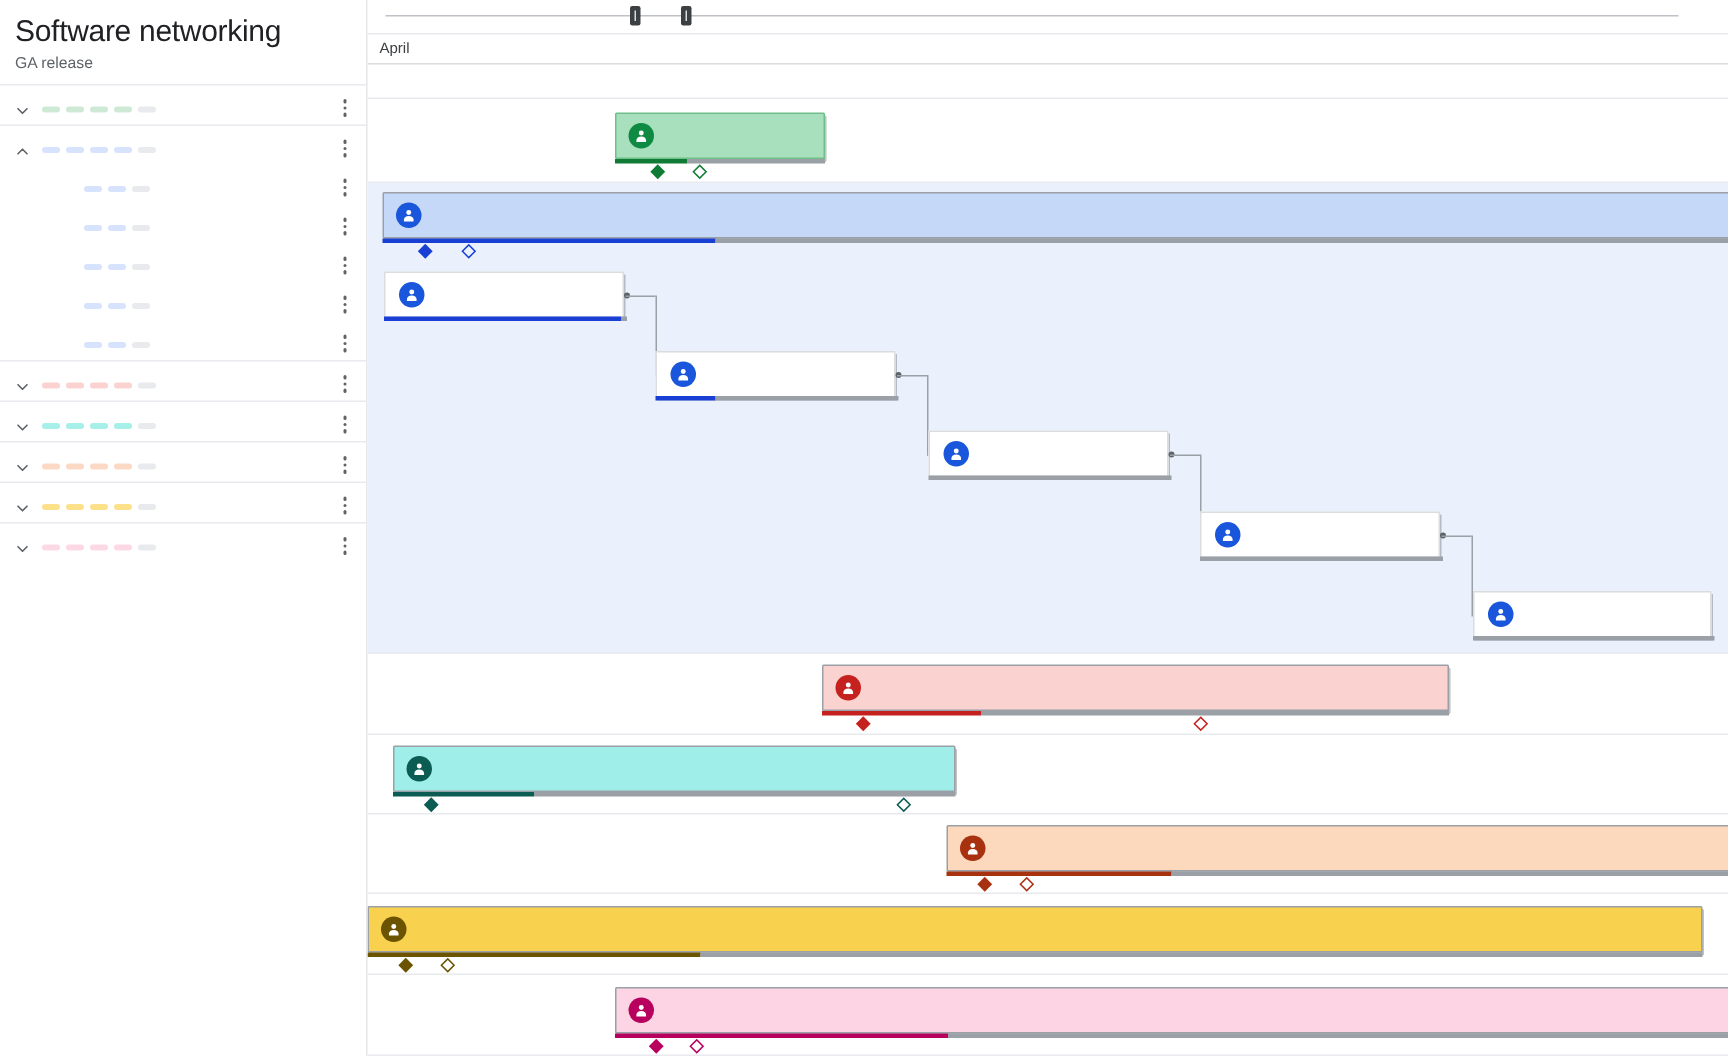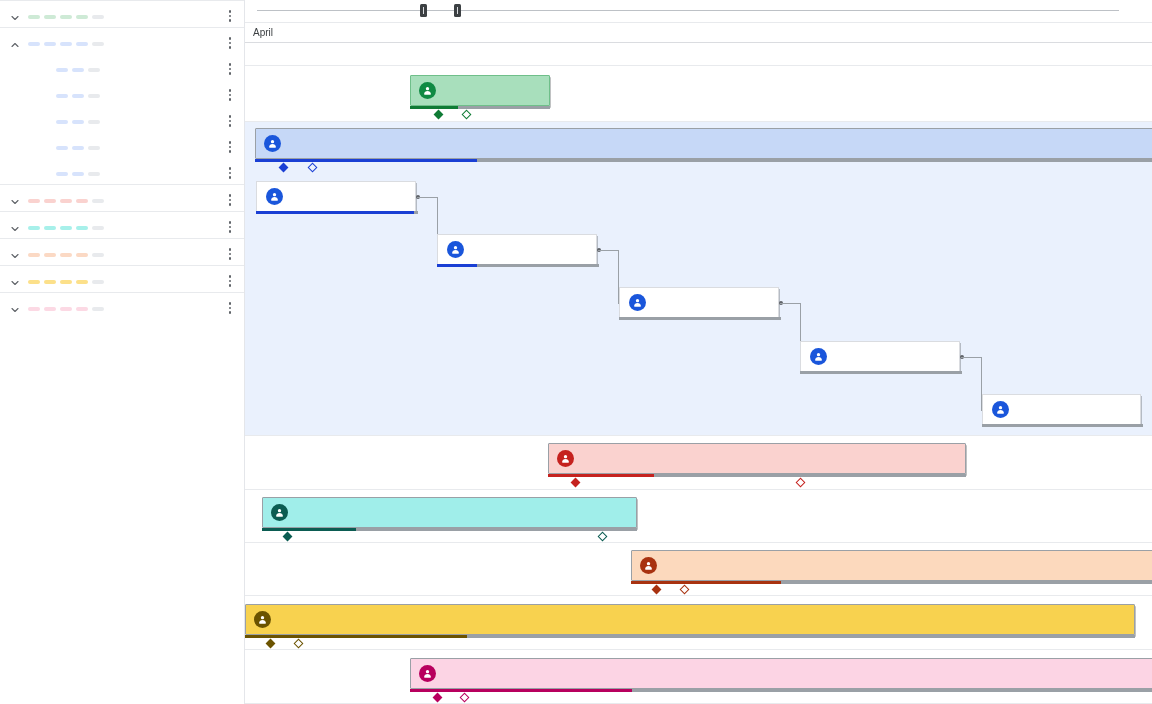--- a/index.html
+++ b/index.html
@@ -137,20 +137,24 @@
     position: absolute; width: 4px; height: 4px; border-radius: 50%;
     background: #5f6368;
   }
 </style>
 </head>
 <body>
 
 <div id="app">
 
   <div id="sidebar">
+    <div id="proj-header">
+      <div id="proj-title">Software networking</div>
+      <div id="proj-sub">GA release</div>
+    </div>
     <div id="sidebar-rows">
         <div class="srow">
           <div class="caret">
             <svg width="12" height="12" viewBox="0 0 24 24" fill="none" stroke="#5f6368" stroke-width="2.2" stroke-linecap="round" stroke-linejoin="round">
               <polyline points="6,9 12,15 18,9"></polyline>
             </svg>
           </div>
           <div class="kebab">
             <i></i>
             <i></i>

